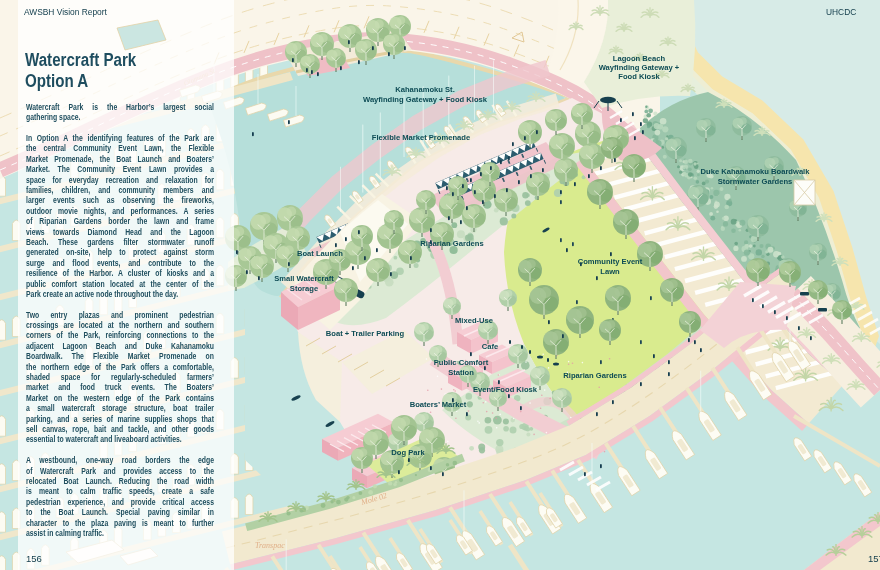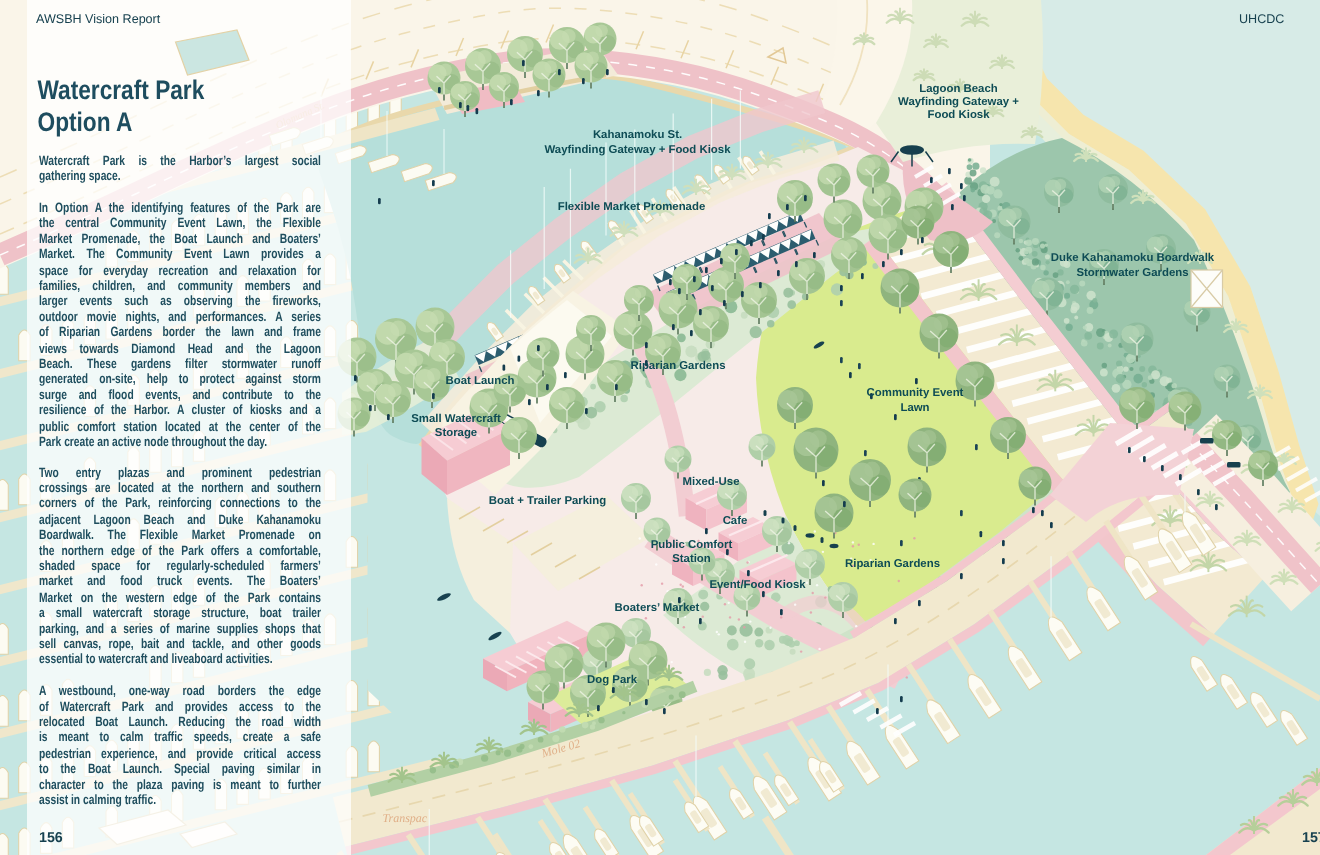--- a/index.html
+++ b/index.html
@@ -3,21 +3,21 @@
 <style>
 html,body{margin:0;padding:0;background:#fff}
 #stage{position:relative;width:880px;height:570px;overflow:hidden;font-family:"Liberation Sans",sans-serif}
 #panel{position:absolute;left:18px;top:0;width:216px;height:570px;background:rgba(255,255,255,0.75)}
 .hdr{position:absolute;font-weight:normal;font-size:8.4px;color:#17414f}
 #title{position:absolute;left:25px;top:50px;font-weight:bold;font-size:18px;line-height:21px;color:#1e4d5f;letter-spacing:0;transform:scaleX(0.84);transform-origin:0 0;white-space:nowrap}
 #bodytext{position:absolute;left:26px;top:101.9px;width:247px;color:#1f4e5e;font-weight:bold;font-size:9px;line-height:10.4px}
 .ln{text-align:justify;text-align-last:justify;white-space:nowrap;height:10.4px;transform:scaleX(0.761);transform-origin:0 0}
 .ln.last{text-align-last:left}
 .gap{height:10.4px}
-.pg{position:absolute;font-weight:bold;font-size:9.5px;color:#17414f}
+.pg{position:absolute;font-weight:normal;font-size:9.5px;color:#17414f}
 </style></head>
 <body>
 <div id="stage">
 
 <svg width="880" height="570" viewBox="0 0 880 570">
       <defs>
         <clipPath id="westclip">
           <polygon points="0,60 310,60 310,150 245,240 245,460 330,540 330,570 0,570"></polygon>
         </clipPath>
         <clipPath id="cityclip">

